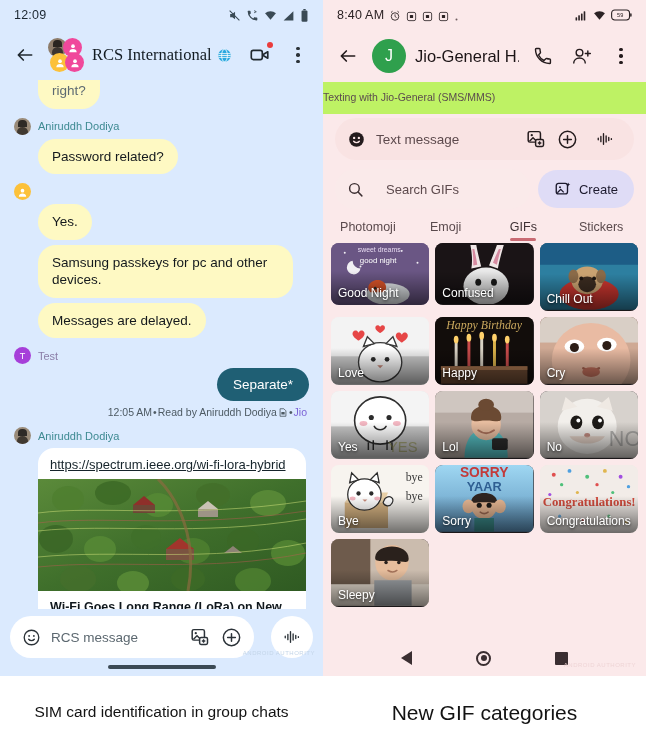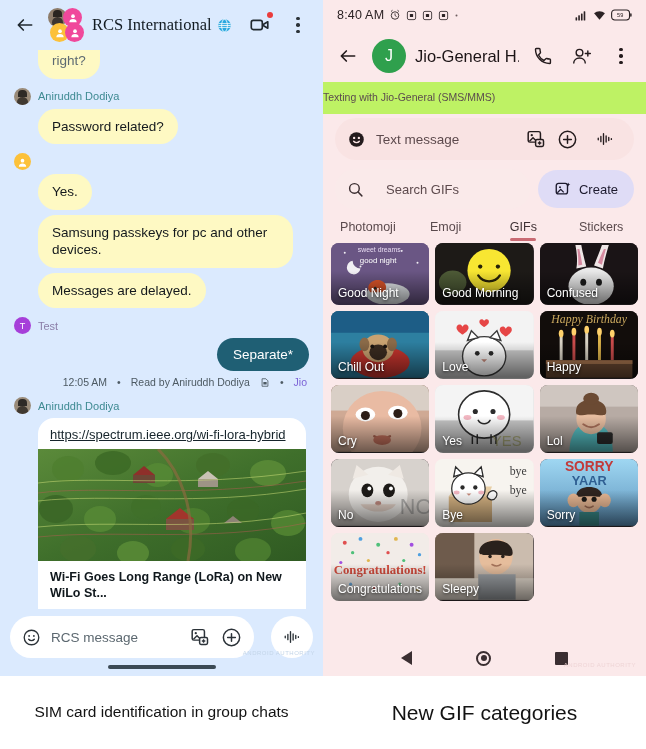--- a/index.html
+++ b/index.html
@@ -69,21 +69,21 @@
   .sa-yellow { background: #fcc13a; }
   .sa-purple { background: #a63fd9; display:flex; align-items:center; justify-content:center; color:#fff; font-size:9px; }
   .sender-name { font-size: 11px; }
   .msg-stack { display: flex; flex-direction: column; gap: 5px; align-items: flex-start; padding-left: 24px; }
   .bub-out {
     background: #1f5f74; color: #ffffff; font-size: 13.5px;
     border-radius: 18px; padding: 9px 16px; display: inline-block;
   }
   .row-right { display: flex; justify-content: flex-end; margin-top: 2px; }
   .meta-row {
-    display: flex; justify-content: flex-end; align-items: center; gap: 10px;
+    display: flex; justify-content: flex-end; align-items: center; gap: 1px;
     font-size: 10.5px; color: #4d5a63; margin-top: 5px; padding-right: 2px;
   }
   .meta-jio { color: #7b62d6; }
 
   .link-card {
     background: #ffffff; border-radius: 16px; overflow: hidden;
     margin-left: 24px; width: 268px;
   }
   .link-url {
     font-size: 13px; color: #16242b; padding: 9px 12px 7px;
@@ -193,20 +193,43 @@
   .ov-dark { position:absolute; inset:auto 0 0 0; height:55%; background:linear-gradient(transparent,rgba(0,0,0,.55)); z-index:3;}
 </style>
 </head>
 <body>
 
 <div class="page">
 
   <div class="panel phone-left">
     <div class="scr-left">
 
+      <div class="statusbar">
+        <span>12:09</span>
+        <span class="sb-icons">
+          <svg width="13" height="13" viewBox="0 0 24 24">
+            <path d="M4 9v6h4l5 4V5L8 9H4z" fill="#3a4a55"></path>
+              <path d="M3 3l18 18" stroke="#3a4a55" stroke-width="2"></path>
+          </svg>
+          <svg width="13" height="13" viewBox="0 0 24 24">
+            <path d="M6.6 10.8a15 15 0 006.6 6.6l2.2-2.2a1 1 0 011-.2 11 11 0 003.5.6 1 1 0 011 1V20a1 1 0 01-1 1A17 17 0 013 4a1 1 0 011-1h3.4a1 1 0 011 1 11 11 0 00.6 3.5 1 1 0 01-.3 1l-2.1 2.3z" fill="#3a4a55"></path>
+            <path d="M15 3l4 2-4 2" fill="none" stroke="#3a4a55" stroke-width="1.6"></path>
+          </svg>
+          <svg width="13" height="13" viewBox="0 0 24 24">
+            <path d="M12 20l10-12a15 15 0 00-20 0z" fill="#3a4a55"></path>
+          </svg>
+          <svg width="13" height="13" viewBox="0 0 24 24">
+            <path d="M21 4v17H3z" fill="#3a4a55"></path>
+          </svg>
+          <svg width="9" height="13" viewBox="0 0 12 22">
+            <rect x="4" y="0" width="4" height="2.4" fill="#3a4a55"></rect>
+            <rect x="1" y="2.4" width="10" height="19" rx="2" fill="#3a4a55"></rect>
+          </svg>
+        </span>
+      </div>
 
       <div class="appbar">
         <div class="icon-btn">
           <svg width="20" height="20" viewBox="0 0 24 24">
             <path d="M20 12H4M10 6l-6 6 6 6" fill="none" stroke="#20292f" stroke-width="2" stroke-linecap="round" stroke-linejoin="round"></path>
           </svg>
         </div>
         <div class="grp-avatar">
           <span class="av av1"></span>
           <span class="av av2">
@@ -401,21 +424,21 @@
 
     <div class="caption">
       <span class="cap-left">SIM card identification in group chats</span>
     </div>
   </div>
 
   <div class="panel phone-right">
     <div class="scr-right">
 
       <div class="statusbar sb-r">
-        <span style="display:flex;align-items:center;gap:5px;">
+        <span style="display:flex;align-items:flex-end;gap:5px;">
           <span>8:40 AM</span>
           <svg width="12" height="12" viewBox="0 0 24 24">
             <circle cx="12" cy="13" r="7.5" fill="none" stroke="#2b2224" stroke-width="1.8"></circle>
             <path d="M12 9.5V13l2.5 1.6" stroke="#2b2224" stroke-width="1.6" fill="none" stroke-linecap="round"></path>
             <path d="M4 5l3-2.5M20 5l-3-2.5" stroke="#2b2224" stroke-width="1.8"></path>
           </svg>
           <svg width="11" height="11" viewBox="0 0 24 24">
             <rect x="3" y="3" width="18" height="18" rx="3.5" fill="none" stroke="#2b2224" stroke-width="1.8"></rect>
             <rect x="8.5" y="8.5" width="7" height="7" rx="1.2" fill="#2b2224"></rect>
           </svg>
@@ -553,32 +576,20 @@
             <text x="50" y="9" font-size="7" fill="#e8dcf3" text-anchor="middle" font-family="Liberation Sans, sans-serif">sweet dreams.</text>
             <text x="48" y="20" font-size="8" fill="#fff" text-anchor="middle" font-family="Liberation Sans, sans-serif">good night</text>
             <ellipse cx="58" cy="52" rx="22" ry="11" fill="#e8ecef"></ellipse>
             <path d="M40 50c-6-6 2-14 10-12 6 2 8 8 4 12z" fill="#e0562a"></path>
             <circle cx="45" cy="46" r="1.4" fill="#2b2b2b"></circle>
           </svg>
           <span class="ov-dark"></span>
           <span class="lbl">Good Night</span>
         </div>
 
-        <div class="gcell row1">
-          <svg class="art" viewBox="0 0 100 62" preserveAspectRatio="none">
-            <rect width="100" height="62" fill="#1d1a17"></rect>
-            <ellipse cx="18" cy="40" rx="14" ry="12" fill="#4d5a36"></ellipse>
-            <circle cx="55" cy="28" r="22" fill="#f8e632"></circle>
-            <circle cx="46" cy="24" r="2.2" fill="#262208"></circle>
-              <circle cx="64" cy="24" r="2.2" fill="#262208"></circle>
-            <path d="M44 33a13 13 0 0022 0" fill="none" stroke="#262208" stroke-width="2.4" stroke-linecap="round"></path>
-          </svg>
-          <span class="ov-dark"></span>
-          <span class="lbl">Good Morning</span>
-        </div>
 
         <div class="gcell row1">
           <svg class="art" viewBox="0 0 100 62" preserveAspectRatio="none">
             <rect width="100" height="62" fill="#1a1416"></rect>
             <path d="M36 2c2 10 2 18 1 24l10-2c-2-8-4-16-5-22z" fill="#efe6e6"></path>
             <path d="M70 2c-3 10-5 18-6 24l-9-3c3-8 6-15 8-21z" fill="#efe6e6"></path>
             <path d="M38 6c1 7 1 13 1 17l4-1c-1-6-2-11-3-16z" fill="#d68aa0"></path>
             <path d="M67 6c-2 7-3 12-4 16l-4-2c2-5 4-10 6-14z" fill="#d68aa0"></path>
             <ellipse cx="52" cy="44" rx="23" ry="19" fill="#e9e9e9"></ellipse>
             <ellipse cx="44" cy="40" rx="3" ry="3.6" fill="#1b1b1b"></ellipse>

